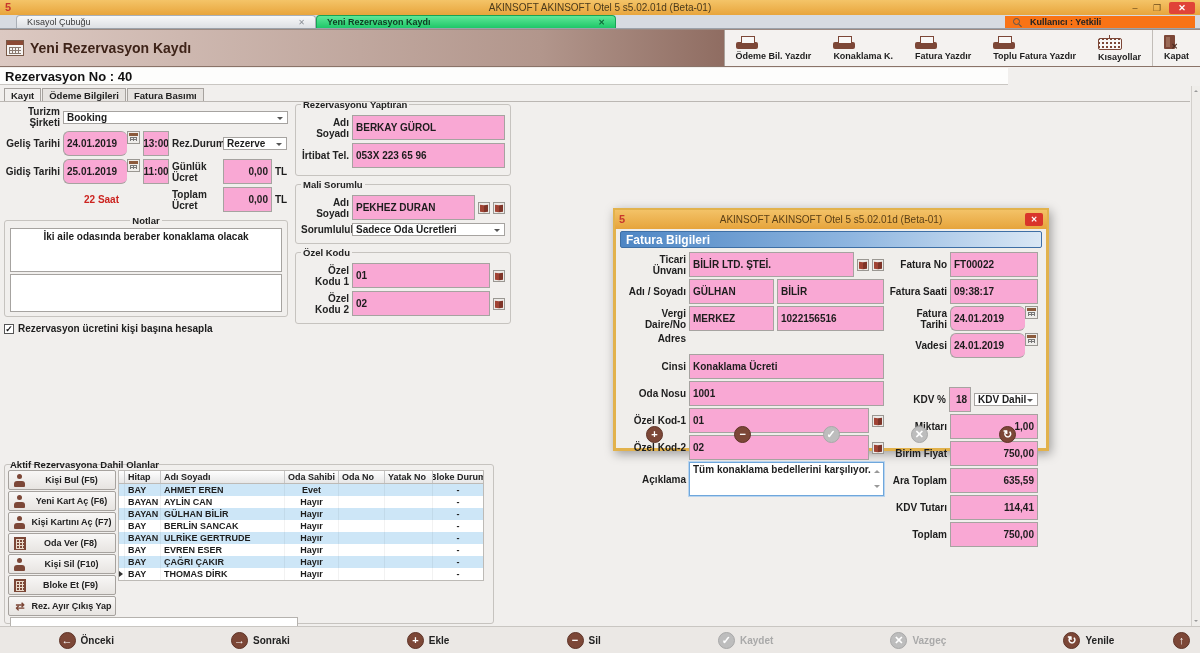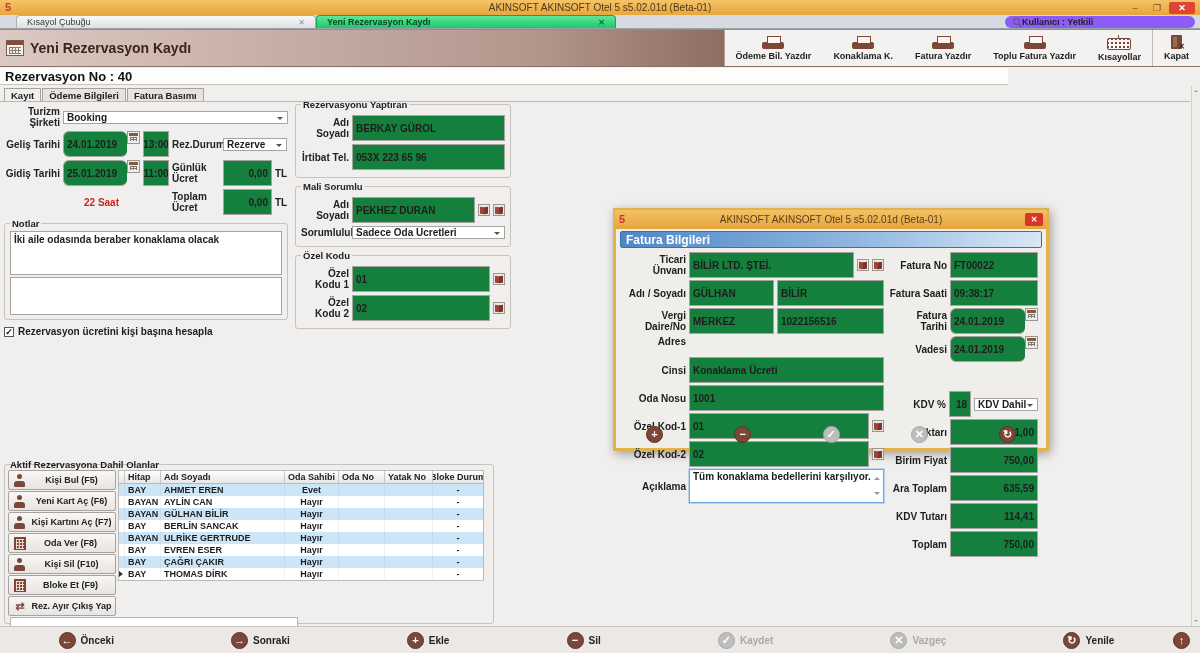--- a/index.html
+++ b/index.html
@@ -22,42 +22,42 @@
   .tabrow{position:absolute;left:0;top:15px;width:1200px;height:14px;background:#D7DBE1;
     border-bottom:1px solid #9CA2AA;display:flex;align-items:flex-end;padding-left:16px;}
   .tab{height:13px;display:flex;align-items:center;gap:8px;padding:0 10px;font-size:9px;
     border:1px solid #A9AFB6;border-bottom:none;border-radius:4px 4px 0 0;
     background:linear-gradient(#F7F8F9,#DDE0E4);color:#3A3A3A;}
   .tab .x{color:#8A8F96;font-size:8px;}
   .tab.active{width:300px;background:linear-gradient(#5FE798,#1EC768);color:#0D3D22;font-weight:bold;
     border-color:#17A355;justify-content:space-between;}
   .tab.active .x{color:#0D6B38;}
   .tab.inactive{width:300px;justify-content:space-between;}
-  .userbar{position:absolute;right:5px;top:16px;width:190px;height:12px;background:#8b5cf6;
-    border-radius:6px;display:flex;align-items:center;gap:0;padding:0 8px;}
+  .userbar{position:absolute;right:5px;top:16px;width:190px;height:12px;background:#f97316;
+    border-radius:0;display:flex;align-items:center;gap:8px;padding:0 8px;}
   .search-icon{width:9px;height:9px;position:relative;flex:none;}
   .search-icon::before{content:'';position:absolute;left:0;top:0;width:5px;height:5px;
     border:1.4px solid #555;border-radius:50%;}
   .search-icon::after{content:'';position:absolute;right:0;bottom:0;width:4px;height:1.4px;
     background:#555;transform:rotate(45deg);}
   .user-lbl{font-weight:bold;font-size:9px;color:#222;}
   
   .hdr{position:absolute;left:0;top:29px;width:1200px;height:38px;
     background:linear-gradient(90deg,#DCC9C2,#B2968C 45%,#6E4539 75%);
     border-top:1px solid #9C8A82;border-bottom:1px solid #8A7368;display:flex;align-items:center;}
   .hdr-title{display:flex;align-items:center;gap:6px;padding-left:6px;}
   .hdr-title .txt{font-size:14px;font-weight:bold;color:#3E2318;}
   .calendar-big{width:18px;height:16px;background:#F6F4F2;border:1px solid #7A5A48;position:relative;}
   .calendar-big::before{content:'';position:absolute;left:0;right:0;top:0;height:4px;background:#8B4A35;}
   .calendar-big::after{content:'';position:absolute;left:2px;top:6px;width:12px;height:7px;
     background-image:linear-gradient(90deg,#8A7A70 1px,transparent 1px),linear-gradient(#8A7A70 1px,transparent 1px);
     background-size:3px 3px;}
   .toolbar{margin-left:auto;height:100%;background:#F4F2F0;border-left:1px solid #AAA29C;
     display:flex;align-items:stretch;}
-  .tb-btn{display:flex;flex-direction:column;align-items:center;justify-content:center;gap:2px;
+  .tb-btn{display:flex;flex-direction:column;align-items:flex-start;justify-content:center;gap:2px;
     padding:0 11px;font-size:9px;font-weight:bold;color:#1d1d1d;}
   .tb-btn.sep{border-left:1px solid #C2BDB8;}
   .printer-icon{width:22px;height:13px;position:relative;}
   .printer-icon::after{content:'';position:absolute;left:0;bottom:0;width:22px;height:7px;
     background:#7C4737;border-radius:2px;}
   .printer-icon::before{content:'';position:absolute;left:5px;top:0;width:12px;height:6px;
     background:#F8F7F6;border:1px solid #7C4737;z-index:1;}
   .keyboard-icon{width:24px;height:12px;border:1px solid #7C4737;border-radius:2px;background-color:#F8F7F6;
     background-image:radial-gradient(#7C4737 0.8px, transparent 1px);background-size:4px 4px;
     background-position:2px 2px;position:relative;margin-top:3px;}
@@ -70,22 +70,22 @@
     border-bottom:1px solid #C9C6C2;display:flex;align-items:center;padding-left:5px;
     font-size:13px;font-weight:bold;color:#111;}
   
   .ftabs{position:absolute;left:4px;top:88px;display:flex;gap:1px;z-index:2;}
   .ftab{height:13px;padding:0 6px;border:1px solid #A6A29E;border-bottom:none;background:#E6E3E0;
     font-weight:bold;font-size:9.5px;display:flex;align-items:center;color:#222;}
   .ftab.active{background:#F1EFED;position:relative;top:0;}
   .ftab-line{position:absolute;left:0px;top:101px;width:1190px;height:1px;background:#BBB7B3;}
   
   .lbl{font-weight:bold;color:#222;}
-  .input{background:#15803d;border:1px solid #A6A3A0;height:16px;display:flex;align-items:center;
-    padding:12px 3px;font-weight:bold;font-size:10px;white-space:nowrap;overflow:hidden;}
+  .input{background:#f9a8d4;border:1px solid #A6A3A0;height:25px;display:flex;align-items:center;
+    padding:0 3px;font-weight:bold;font-size:10px;white-space:nowrap;overflow:hidden;}
   .input.num{justify-content:flex-end;}
   .select{background:#fff;border:1px solid #A6A3A0;height:13px;display:flex;align-items:center;
     padding:0 14px 0 3px;font-weight:bold;font-size:10px;position:relative;white-space:nowrap;overflow:hidden;}
   .select::after{content:'';position:absolute;right:4px;top:5px;border:3px solid transparent;border-top-color:#555;}
   .cal-btn{width:13px;height:13px;background:#EFEDEA;border:1px solid #9A9792;position:relative;flex:none;}
   .cal-btn::before{content:'';position:absolute;left:1px;right:1px;top:1px;height:3px;background:#8B5A3C;}
   .cal-btn::after{content:'';position:absolute;left:2px;bottom:2px;width:7px;height:4px;
     background-image:linear-gradient(90deg,#777 1px,transparent 1px),linear-gradient(#777 1px,transparent 1px);
     background-size:3px 2px;}
   .book-btn{width:12px;height:12px;background:#ECEAE7;border:1px solid #9A9792;position:relative;flex:none;}
@@ -105,21 +105,21 @@
   .block-left{position:absolute;left:4px;top:103px;width:284px;}
   .c1{width:56px;text-align:right;flex:none;}
   .c2{width:77px;flex:none;}
   .c3{width:26px;flex:none;justify-content:center;}
   .c4{width:48px;flex:none;}
   .c5{width:64px;flex:none;}
   .datefield{display:flex;gap:0;}
   .datefield .input{flex:1;border-right:none;border-radius:6px;}
   .sure{color:#CC2420;font-weight:bold;text-align:center;}
   .tl{font-weight:bold;}
-  .notlar-box{}
+  .notlar-box{text-align:center;}
   .note1{height:44px;background:#fff;border:1px solid #A6A3A0;padding:2px 3px;font-weight:bold;}
   .note2{height:38px;background:#fff;border:1px solid #A6A3A0;margin-top:2px;}
   .cbrow{display:flex;align-items:center;gap:4px;margin-top:6px;font-weight:bold;}
   
   .block-mid{position:absolute;left:295px;top:99px;width:216px;}
   .block-mid fieldset{margin-bottom:3px;}
   .ml{width:48px;text-align:right;flex:none;}
   .block-mid .input,.block-mid .select{flex:1;}
   
   .dialog{position:absolute;left:613px;top:208px;width:436px;height:243px;

